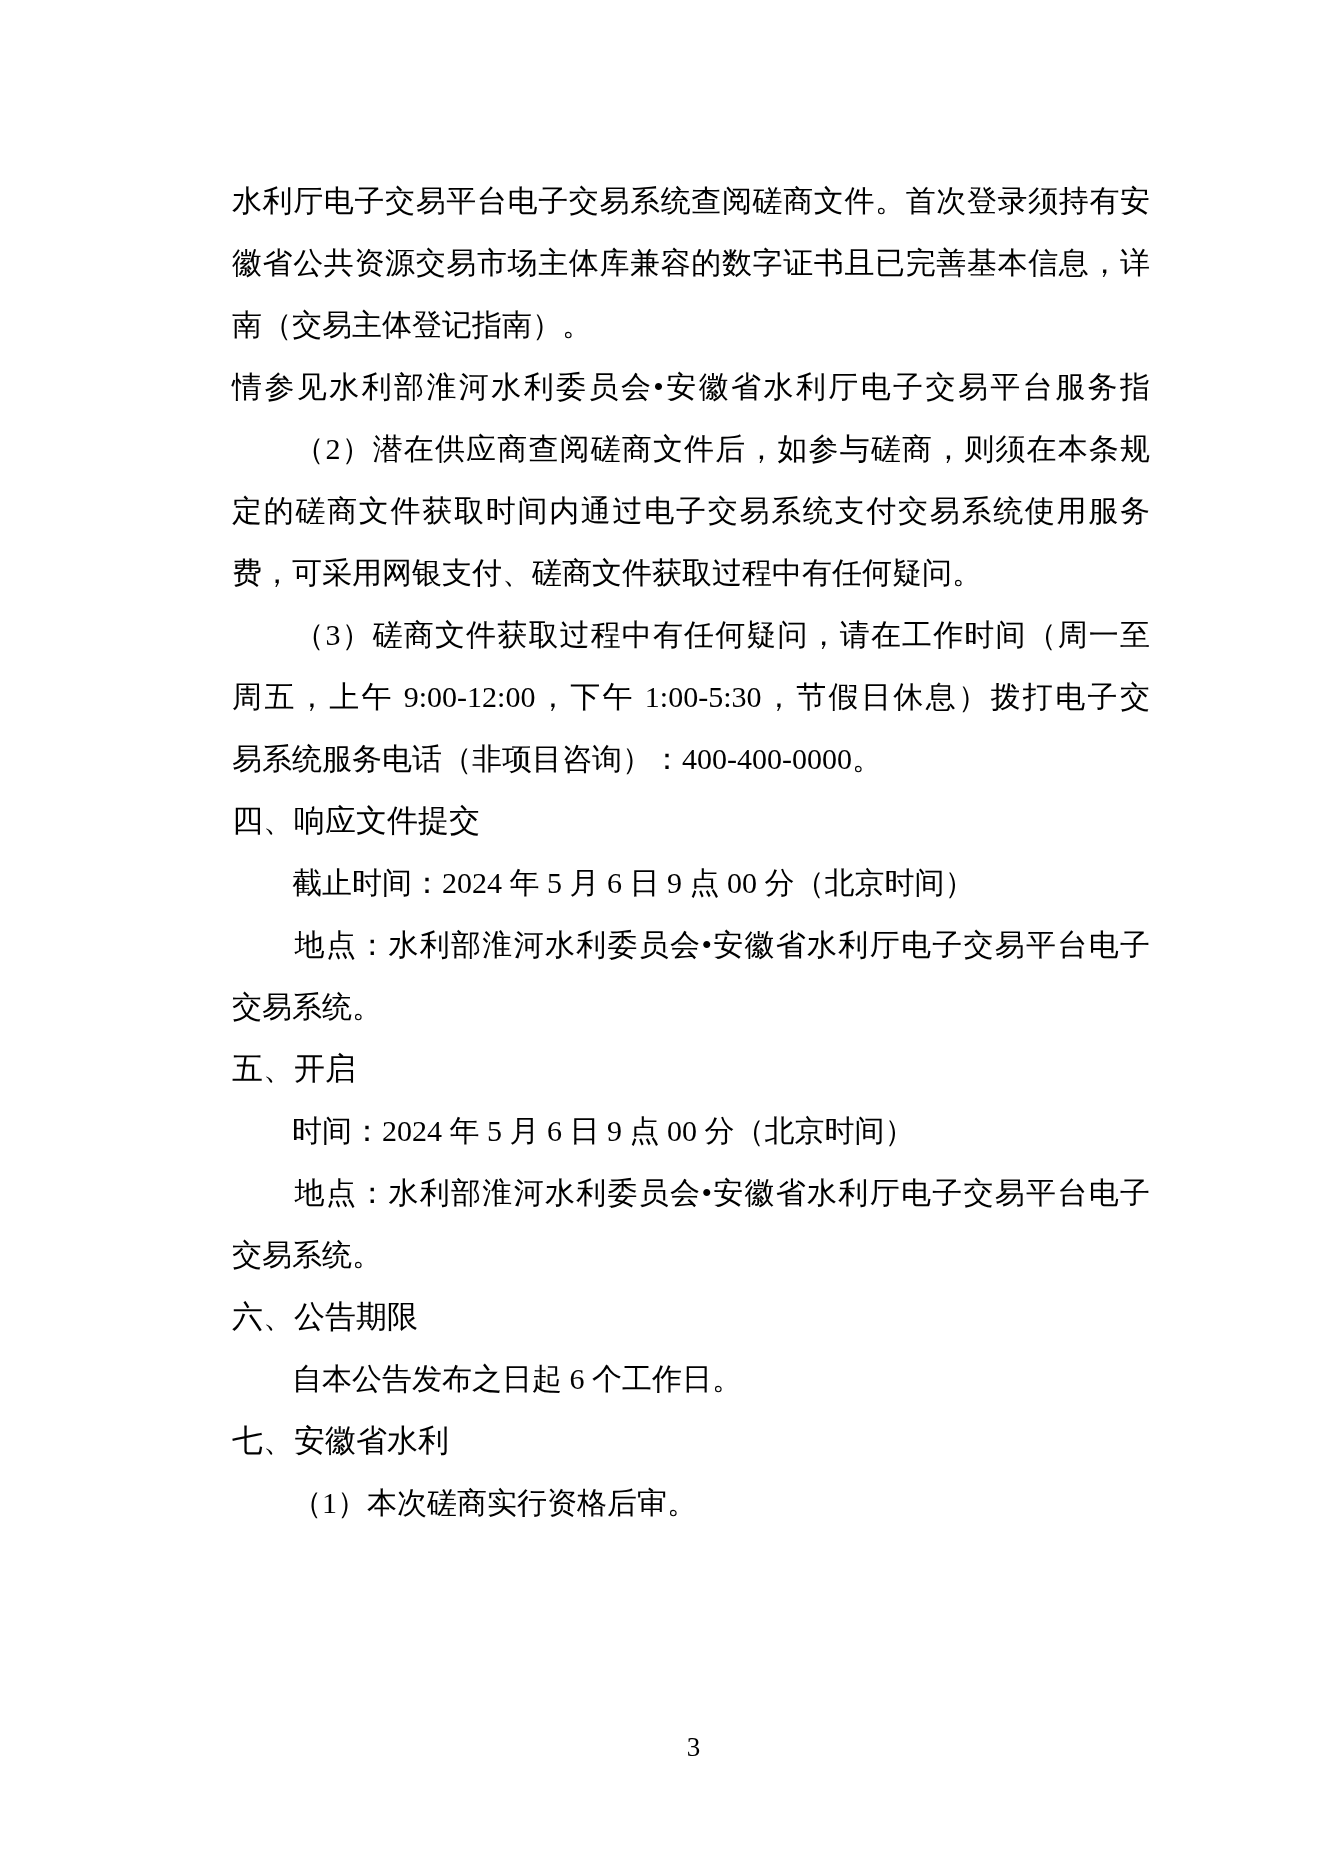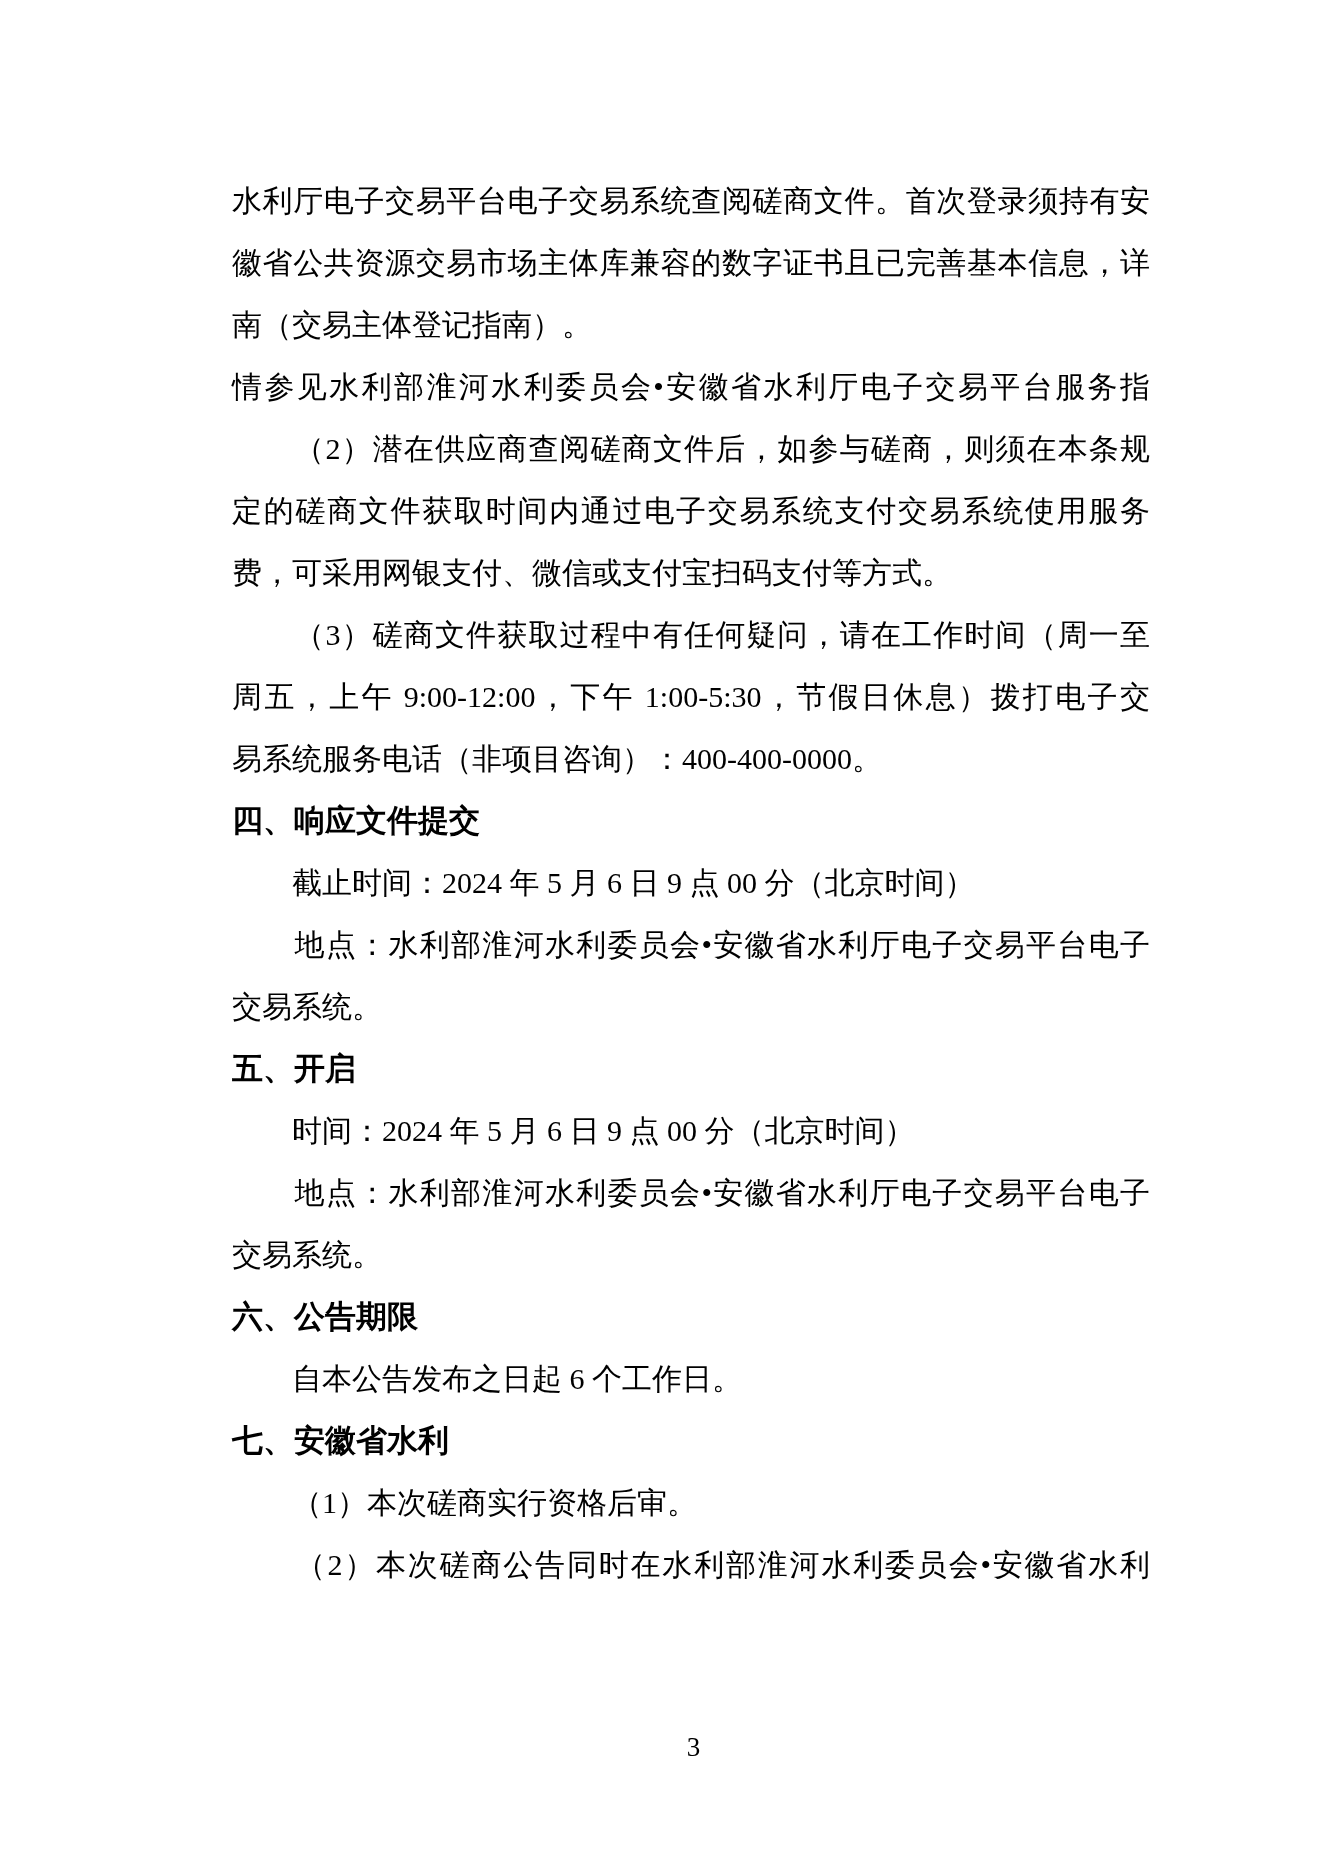--- a/index.html
+++ b/index.html
@@ -33,21 +33,21 @@
     overflow: visible;
   }
   
   .line.fill {
     white-space: normal;
     text-align: justify;
     text-align-last: justify;
   }
   .line.heading {
     font-family: "Liberation Sans", "DejaVu Sans", sans-serif;
-    font-weight: bold;
+    font-weight: normal;
     font-size: 31px;
   }
   .page-number {
     position: absolute;
     left: 0;
     top: 1730px;
     width: 100%;
     text-align: center;
     font-size: 27px;
     line-height: 34px;
@@ -59,32 +59,31 @@
 <body>
 
 <div class="page">
   <div class="doc-body">
       <div class="line fill">水利厅电子交易平台电子交易系统查阅磋商文件。首次登录须持有安</div>
       <div class="line fill">徽省公共资源交易市场主体库兼容的数字证书且已完善基本信息，详</div>
       <div class="line">南（交易主体登记指南）。</div>
       <div class="line fill">情参见水利部淮河水利委员会•安徽省水利厅电子交易平台服务指</div>
       <div class="line fill">　　（2）潜在供应商查阅磋商文件后，如参与磋商，则须在本条规</div>
       <div class="line fill">定的磋商文件获取时间内通过电子交易系统支付交易系统使用服务</div>
-      <div class="line">费，可采用网银支付、微信或支付宝扫码支付等方式。</div>
+      <div class="line">费，可采用网银支付、磋商文件获取过程中有任何疑问。</div>
       <div class="line fill">　　（3）磋商文件获取过程中有任何疑问，请在工作时间（周一至</div>
       <div class="line fill">周五，上午 9:00-12:00，下午 1:00-5:30，节假日休息）拨打电子交</div>
       <div class="line">易系统服务电话（非项目咨询）：400-400-0000。</div>
       <div class="line heading">四、响应文件提交</div>
       <div class="line">　　截止时间：2024 年 5 月 6 日 9 点 00 分（北京时间）</div>
       <div class="line fill">　　地点：水利部淮河水利委员会•安徽省水利厅电子交易平台电子</div>
       <div class="line">交易系统。</div>
       <div class="line heading">五、开启</div>
       <div class="line">　　时间：2024 年 5 月 6 日 9 点 00 分（北京时间）</div>
       <div class="line fill">　　地点：水利部淮河水利委员会•安徽省水利厅电子交易平台电子</div>
       <div class="line">交易系统。</div>
       <div class="line heading">六、公告期限</div>
       <div class="line">　　自本公告发布之日起 6 个工作日。</div>
       <div class="line heading">七、安徽省水利</div>
       <div class="line">　　（1）本次磋商实行资格后审。</div>
-      <div class="line fill">　　（2）本次磋商公告同时在水利部淮河水利委员会•安徽省水利</div>
     </div>
   <div class="page-number">3</div>
 </div>
 
 </body></html>

